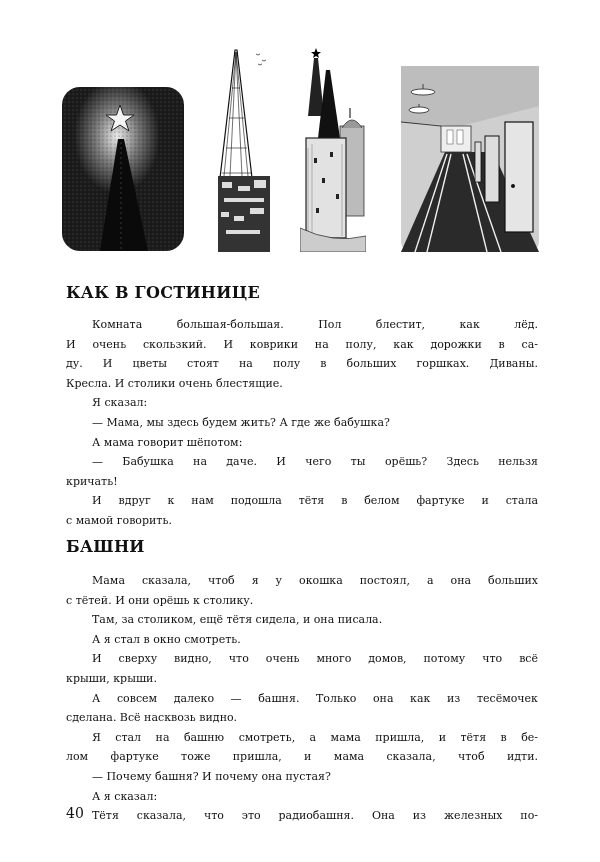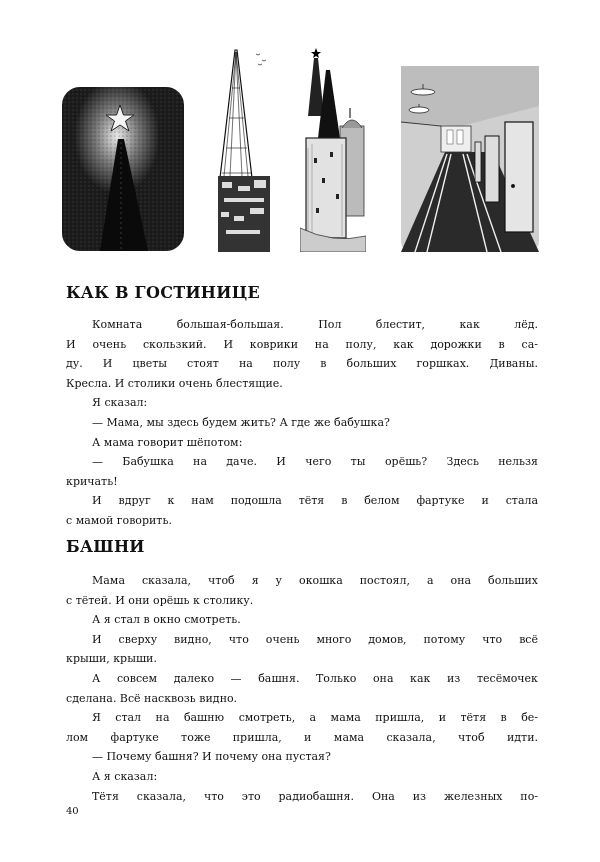--- a/index.html
+++ b/index.html
@@ -13,21 +13,21 @@
   .heading { position: absolute; left: 66px; font-weight: bold; font-size: 16px; letter-spacing: 0.3px; margin: 0; font-family: "DejaVu Serif", serif; }
   #h1 { top: 283px; }
   #h2 { top: 537px; }
   .para { position: absolute; left: 66px; width: 472px; font-size: 11px; line-height: 19.6px; margin: 0; }
   .line { display: block; white-space: nowrap; }
   .justify { text-align: justify; text-align-last: justify; }
   .indent { padding-left: 26px; }
   .last { text-align: center; text-align-last: left; }
   #p1 { top: 315px; }
   #p2 { top: 571px; }
-  .pagenum { position: absolute; left: 66px; top: 805px; font-size: 10px; margin: 0; }
+  .pagenum { position: absolute; left: 66px; top: 805px; font-size: 14px; margin: 0; }
 </style>
 </head>
 <body>
 
 <div class="illus" id="ill-star">
   <svg width="122" height="164" viewBox="0 0 122 164">
     <defs>
       <radialGradient id="glow" cx="0.45" cy="0.3" r="0.35">
         <stop offset="0" stop-color="#e8e8e8"></stop>
         <stop offset="0.5" stop-color="#777"></stop>
@@ -146,20 +146,21 @@
   <span class="line justify indent">— Бабушка на даче. И чего ты орёшь? Здесь нельзя</span>
   <span class="line last">кричать!</span>
   <span class="line justify indent">И вдруг к нам подошла тётя в белом фартуке и стала</span>
   <span class="line last">с мамой говорить.</span>
 </div>
 
 <h2 class="heading" id="h2">БАШНИ</h2>
 <div class="para" id="p2">
   <span class="line justify indent">Мама сказала, чтоб я у окошка постоял, а она больших</span>
   <span class="line last">с тётей. И они орёшь к столику.</span>
+  <span class="line last indent">Там, за столиком, ещё тётя сидела, и она писала.</span>
   <span class="line last indent">А я стал в окно смотреть.</span>
   <span class="line justify indent">И сверху видно, что очень много домов, потому что всё</span>
   <span class="line last">крыши, крыши.</span>
   <span class="line justify indent">А совсем далеко — башня. Только она как из тесёмочек</span>
   <span class="line last">сделана. Всё насквозь видно.</span>
   <span class="line justify indent">Я стал на башню смотреть, а мама пришла, и тётя в бе-</span>
   <span class="line justify">лом фартуке тоже пришла, и мама сказала, чтоб идти.</span>
   <span class="line last indent">— Почему башня? И почему она пустая?</span>
   <span class="line last indent">А я сказал:</span>
   <span class="line justify indent">Тётя сказала, что это радиобашня. Она из железных по-</span>

